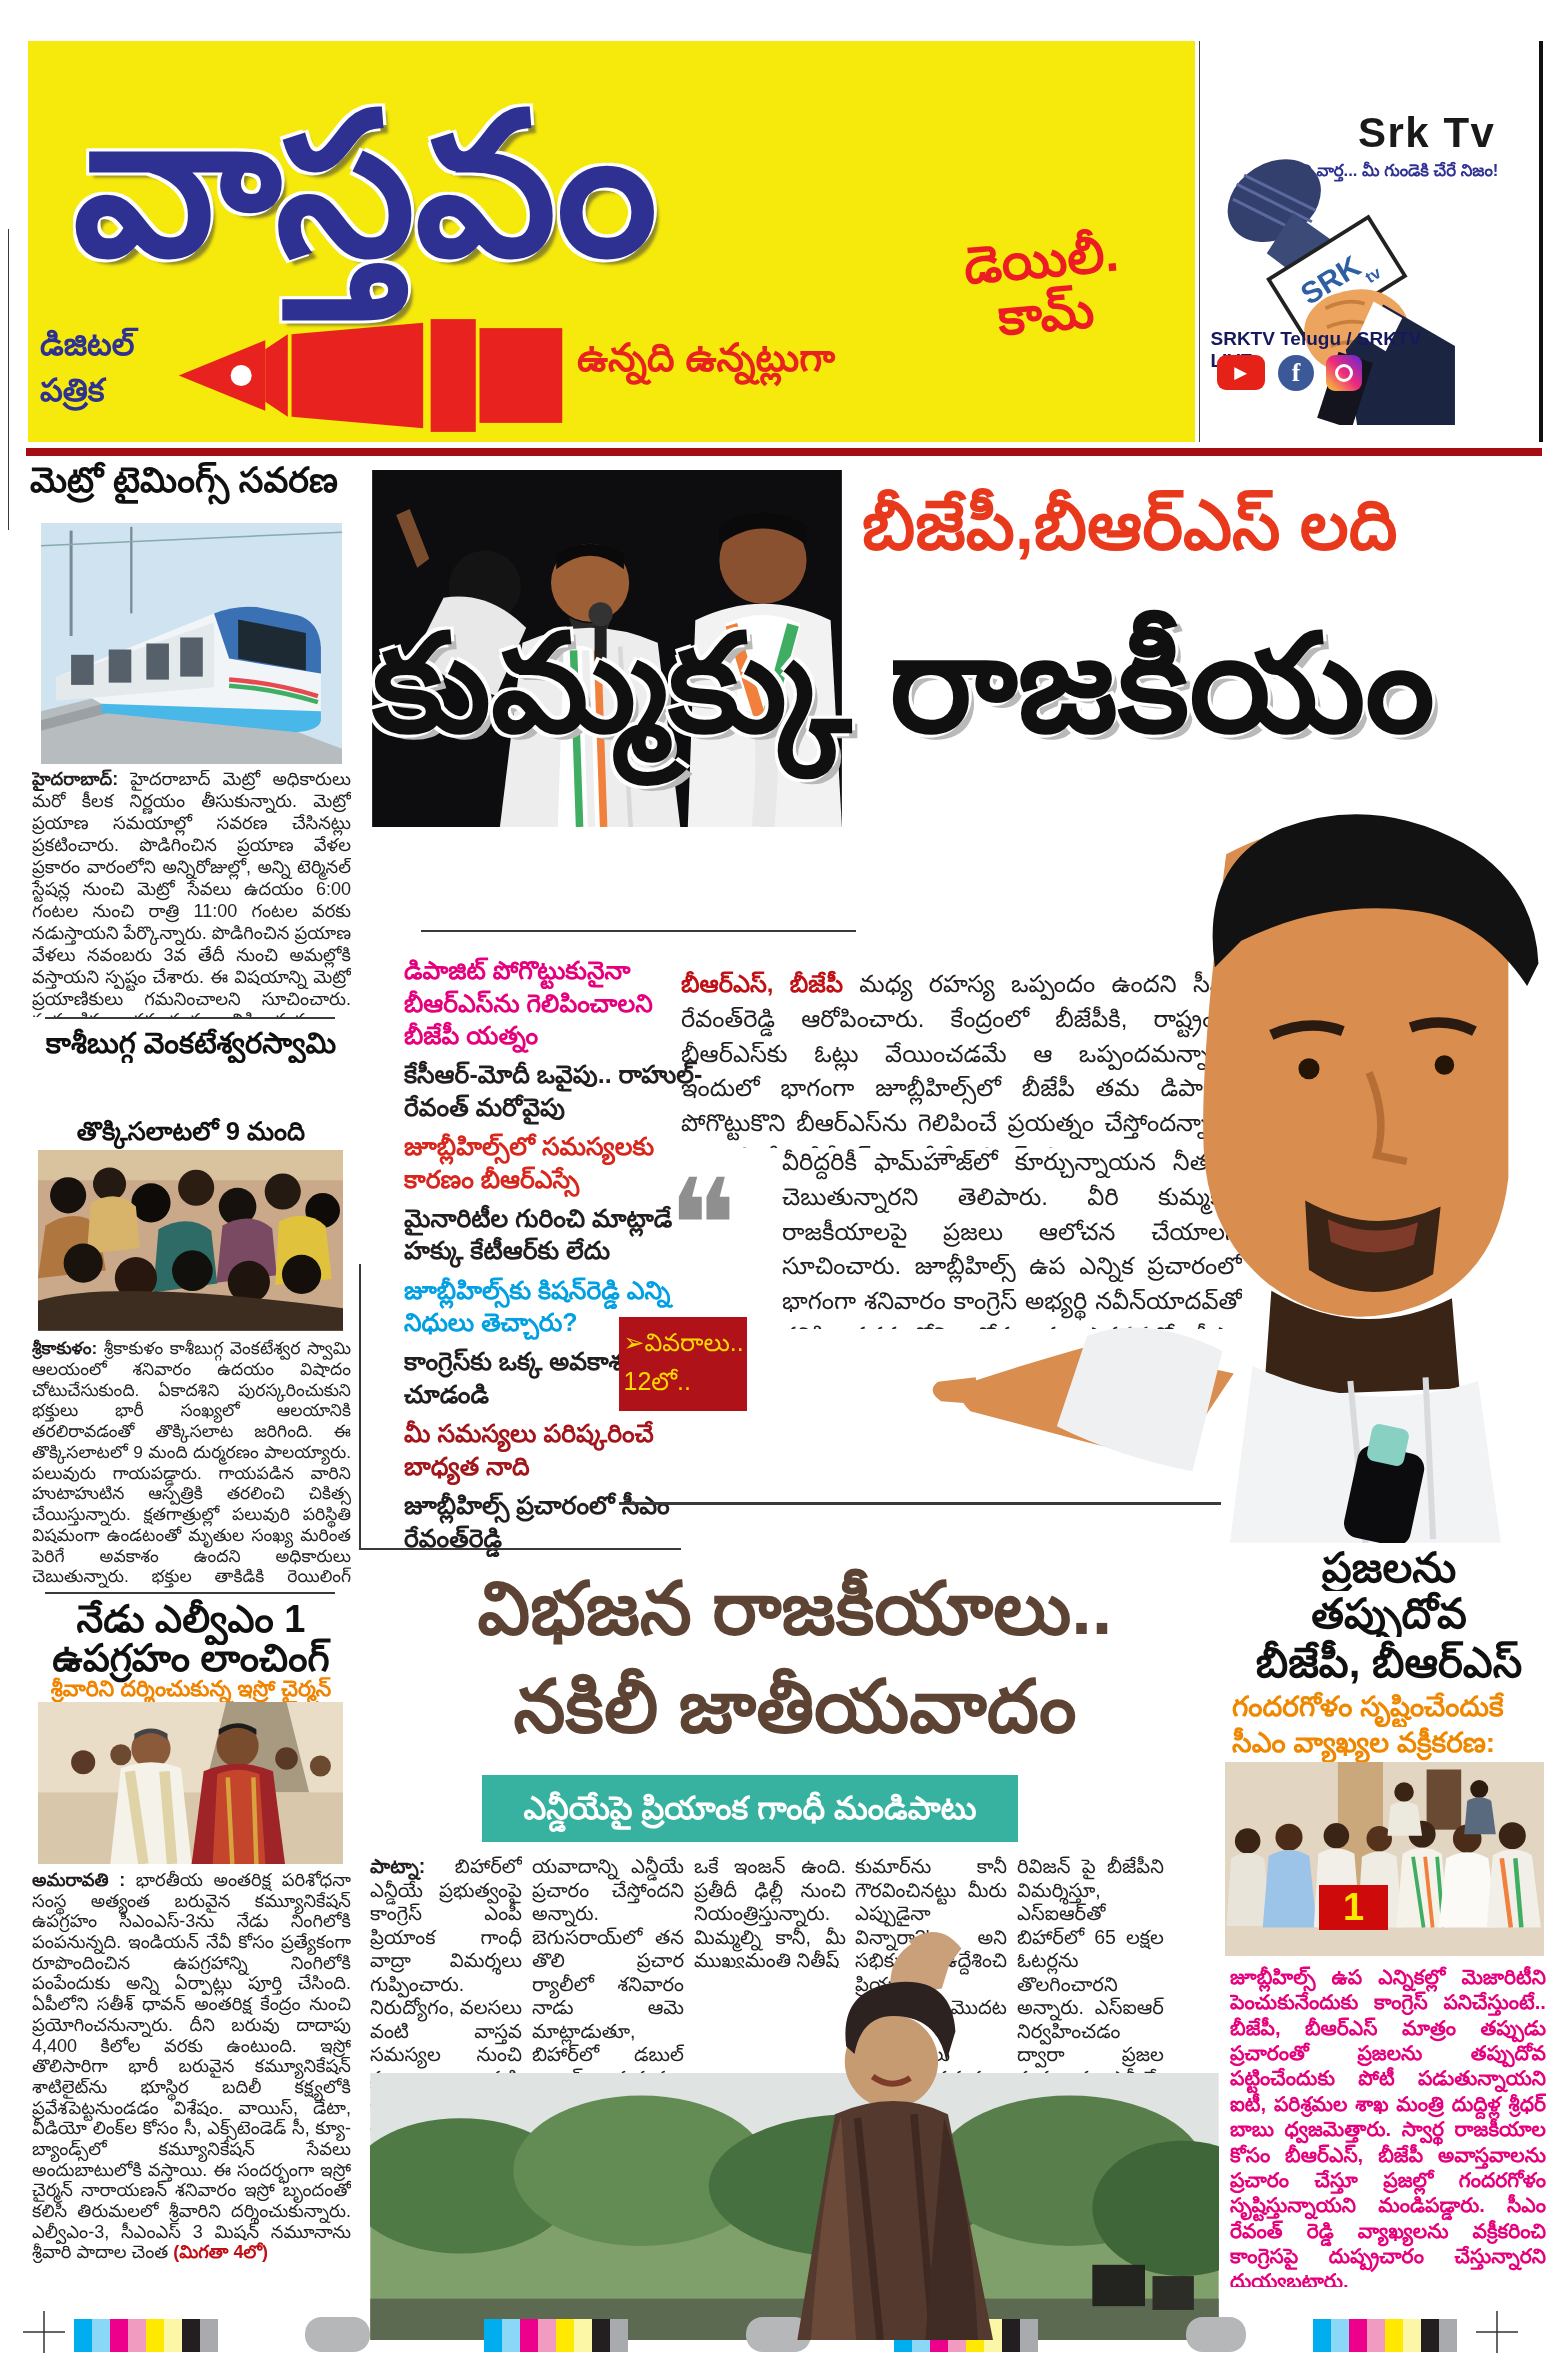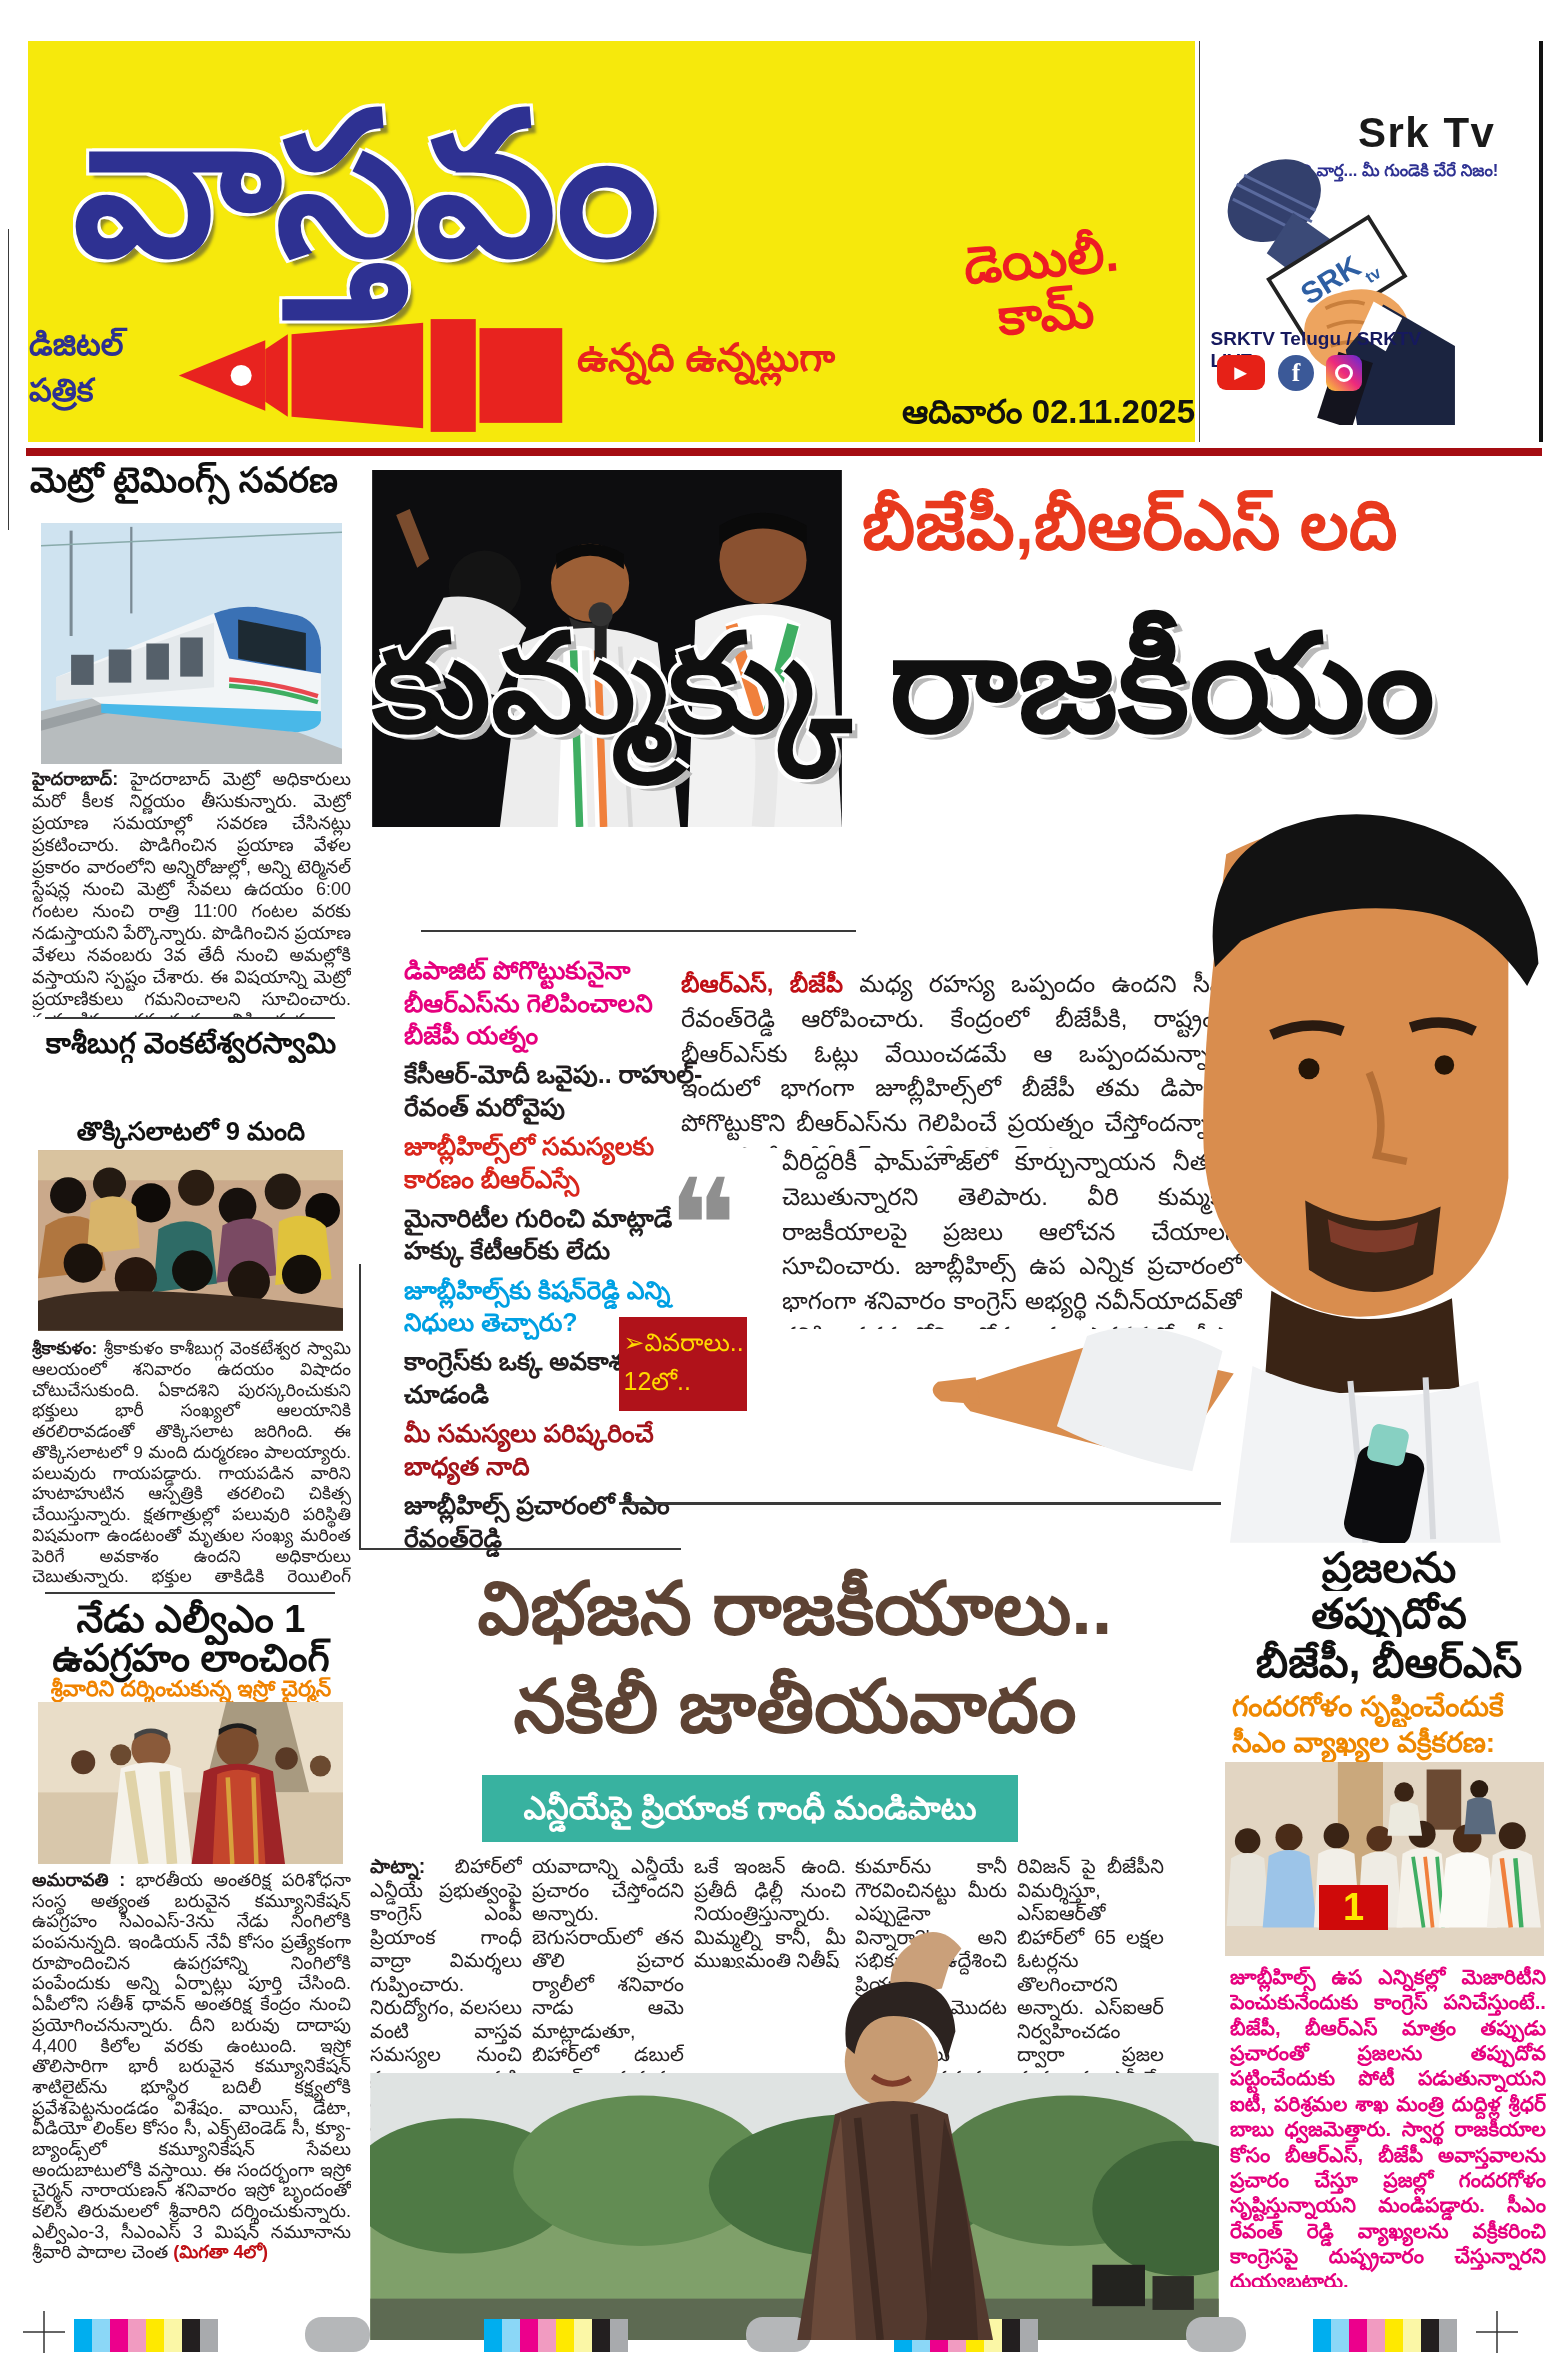--- a/index.html
+++ b/index.html
@@ -8,21 +8,21 @@
   .ab{position:absolute;}
   .just{text-align:justify;}
   .ctr{text-align:center;}
   .b{font-weight:bold;}
   .clip{overflow:hidden;}
   
   #mastYellow{left:28px;top:41px;width:1167px;height:401px;background:#f6e90c;}
   #mastTitle{left:45px;top:15px;width:831px;height:316px;font-size:199px;line-height:1.3;
              color:#2e3192;font-weight:bold;overflow:hidden;
              text-shadow:-3px -3px 0 #fff,3px -3px 0 #fff,-3px 3px 0 #fff,4.5px 4.5px 3px rgba(60,60,60,.55);}
-  #digital{left:1px;top:280px;font-size:32px;color:#2e3192;font-weight:bold;line-height:1.45;}
+  #digital{left:12px;top:280px;font-size:32px;color:#2e3192;font-weight:bold;line-height:1.45;}
   #slogan{left:549px;top:295px;font-size:39px;color:#e8231f;font-weight:bold;}
   #daily{left:865px;top:192px;width:301px;font-size:51px;color:#ed1c24;font-weight:bold;
          line-height:1.05;text-align:center;transform:rotate(-5deg);}
   #dateLine{left:843px;top:352px;width:324px;font-size:33px;color:#111;font-weight:bold;text-align:right;}
   
   #srkBox{left:1199px;top:41px;width:344px;height:401px;background:#fff;border-left:1.5px solid #444;
           border-right:4.5px solid #111;box-sizing:border-box;}
   #srkTitle{left:158px;top:68px;width:181px;font-size:42px;font-weight:bold;color:#1a1a1a;letter-spacing:1.5px;}
   #srkTag{left:87px;top:120px;width:252px;font-size:16.6px;font-weight:bold;color:#2e3192;}
   #srkChan{left:10.5px;top:287px;width:248px;font-size:19px;font-weight:bold;color:#16195e;}
@@ -78,21 +78,20 @@
     </svg>
     <div id="digital" class="ab">
       <div>డిజిటల్</div>
       <div>పత్రిక</div>
     </div>
     <div id="slogan" class="ab">ఉన్నది ఉన్నట్లుగా</div>
     <div id="daily" class="ab">
       <div>డెయిలీ.</div>
       <div>కామ్</div>
     </div>
-    <div id="dateLine" class="ab">ఆదివారం 02.11.2025</div>
   </div>
 
   <div id="srkBox" class="ab">
     <div id="srkTitle" class="ab">Srk Tv</div>
     <div id="srkTag" class="ab clip">ప్రతి వార్త... మీ గుండెకి చేరే నిజం!</div>
     <svg class="ab" style="left:13.5px;top:113px;" width="241" height="271" viewBox="0 0 320 360">
       <ellipse cx="80" cy="62" rx="66" ry="50" transform="rotate(-32 80 62)" fill="#33406d"></ellipse>
       <path d="M30,40 L130,90 M25,60 L125,110 M40,28 L135,75" stroke="#5a6a9e" stroke-width="4" fill="none"></path>
       <polygon points="105,78 175,128 140,185 70,132" fill="#3b4a77"></polygon>
       <g transform="rotate(-32 160 165)">

